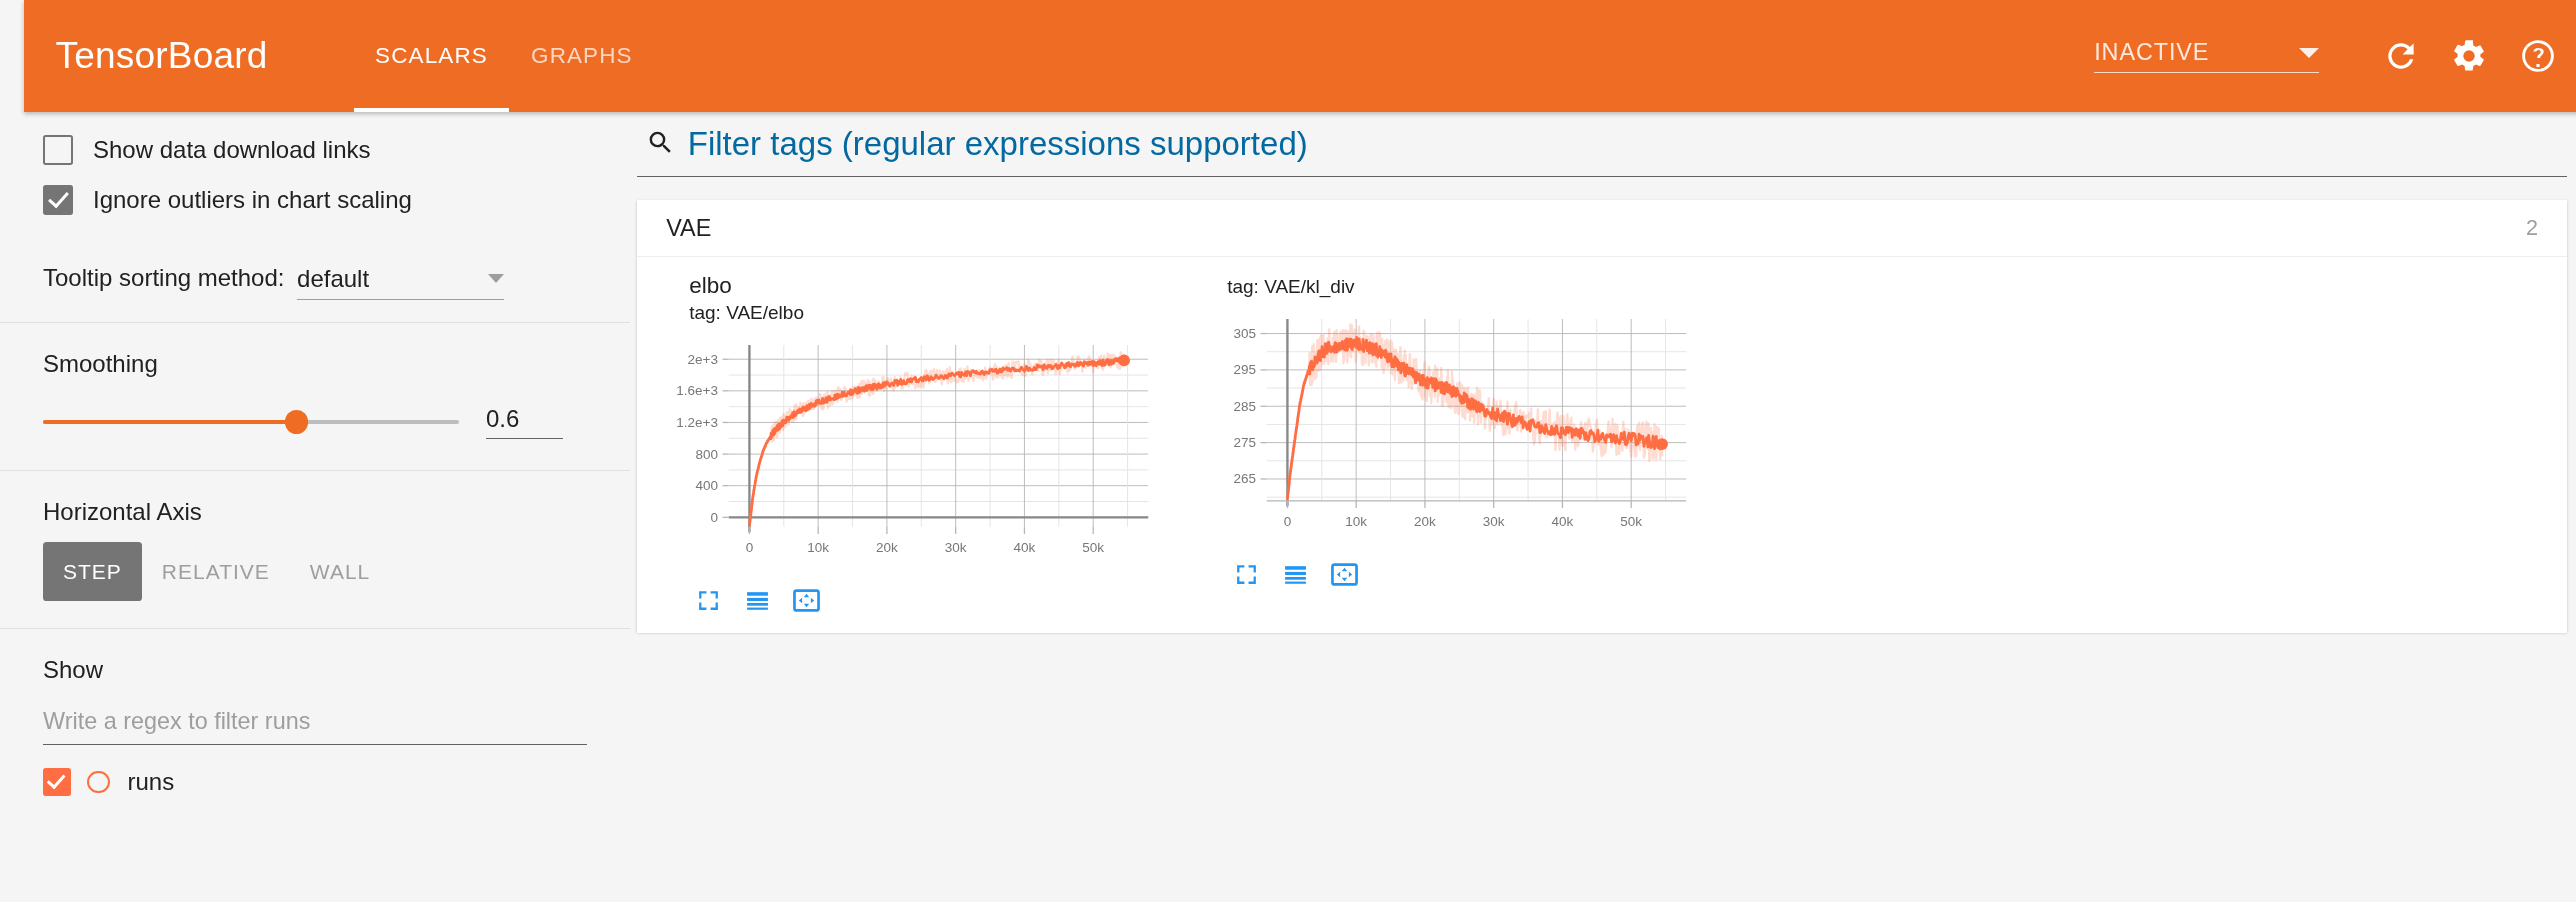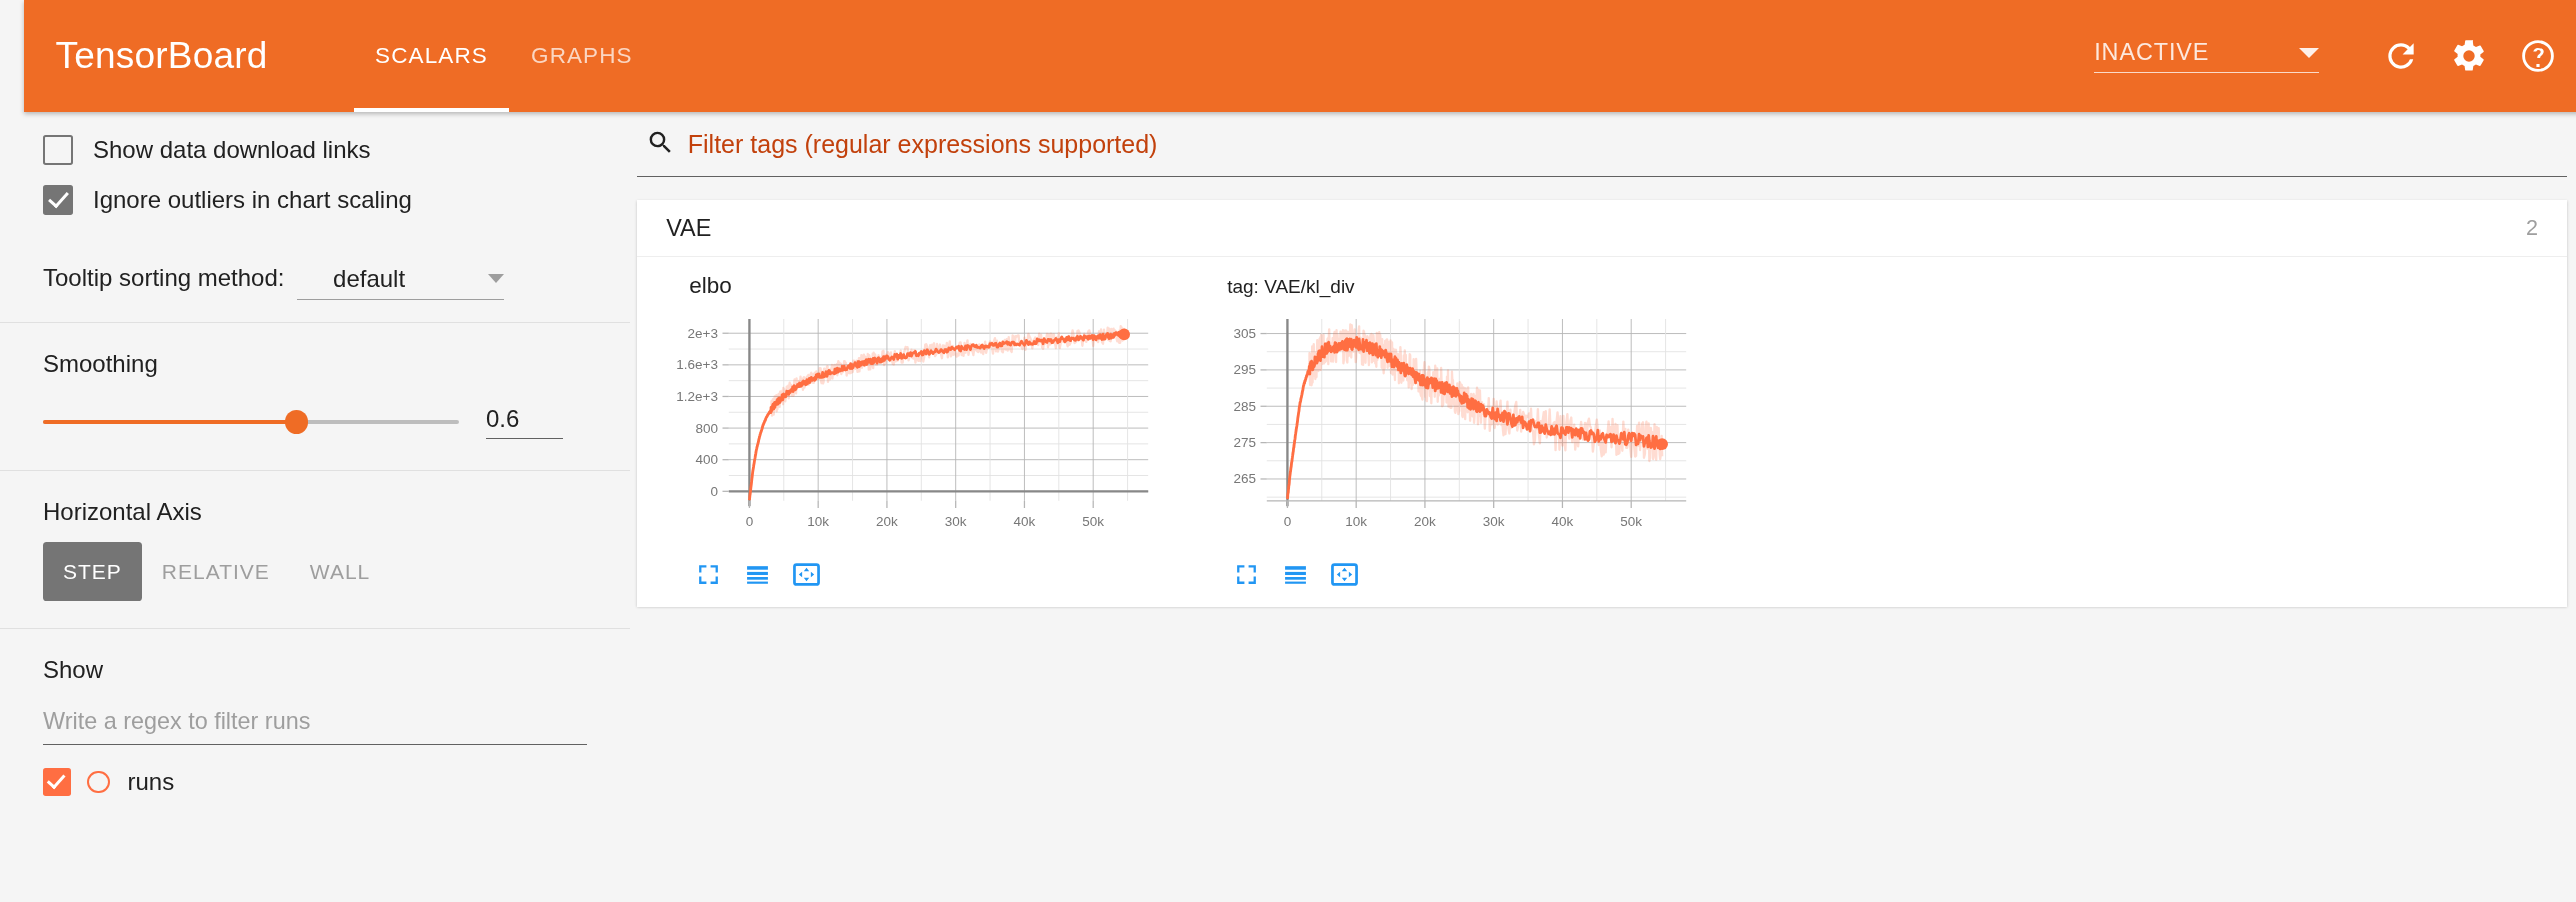--- a/index.html
+++ b/index.html
@@ -145,21 +145,21 @@
     padding-bottom: 8px;
   }
   #tooltip-select {
     margin-left: 12.6px;
     width: 207px;
     border-bottom: 0.9px solid #9e9e9e;
     display: flex; align-items: center;
     padding-bottom: 6.3px;
     cursor: pointer;
   }
-  #tooltip-value { font-size: 24px; color: #212121; margin-left: 36px; }
+  #tooltip-value { font-size: 24px; color: #212121; }
   #tooltip-caret {
     margin-left: auto;
     width: 0; height: 0;
     border-left: 8px solid transparent;
     border-right: 8px solid transparent;
     border-top: 9px solid #9e9e9e;
   }
 
   .sec-title {
     font-size: 24px; color: #212121;
@@ -276,22 +276,22 @@
     overflow: hidden;
   }
   #filter-bar {
     margin: 0 9px 0 7.2px;
     height: 65px;
     display: flex; align-items: center;
     border-bottom: 1.8px solid #616161;
   }
   #filter-icon { margin-left: 9px; margin-right: 12.6px; flex: 0 0 auto; }
   #filter-placeholder {
-    font-size: 25px;
-    color: #c2410c;
+    font-size: 33px;
+    color: #0369a1;
   }
 
   #card {
     margin: 23.4px 9px 0 7.2px;
     background: #fff;
     box-shadow: 0 0.9px 2.7px rgba(0,0,0,.22);
   }
   #card-header {
     height: 57px;
     display: flex; align-items: center;
@@ -457,20 +457,21 @@
   <div id="card">
     <div id="card-header">
       <span id="card-title">VAE</span>
       <span id="card-count">2</span>
     </div>
 
     <div id="card-body">
 
       <div class="chart-tile">
         <div class="chart-name">elbo</div>
+        <div class="chart-tag">tag: VAE/elbo</div>
         <div class="plot-wrap">
           <svg id="svg-elbo" width="504" height="243" viewBox="0 0 560 270">
               <line x1="82" x2="548" y1="201.4608695652174" y2="201.4608695652174" stroke="#b5b5b5" stroke-width="1"></line>
               <line x1="82" x2="548" y1="183.89565217391305" y2="183.89565217391305" stroke="#e2e2e2" stroke-width="1"></line>
               <line x1="82" x2="548" y1="166.3304347826087" y2="166.3304347826087" stroke="#b5b5b5" stroke-width="1"></line>
               <line x1="82" x2="548" y1="148.76521739130433" y2="148.76521739130433" stroke="#e2e2e2" stroke-width="1"></line>
               <line x1="82" x2="548" y1="131.2" y2="131.2" stroke="#b5b5b5" stroke-width="1"></line>
               <line x1="82" x2="548" y1="113.63478260869564" y2="113.63478260869564" stroke="#e2e2e2" stroke-width="1"></line>
               <line x1="82" x2="548" y1="96.0695652173913" y2="96.0695652173913" stroke="#b5b5b5" stroke-width="1"></line>
               <line x1="82" x2="548" y1="78.50434782608696" y2="78.50434782608696" stroke="#e2e2e2" stroke-width="1"></line>

